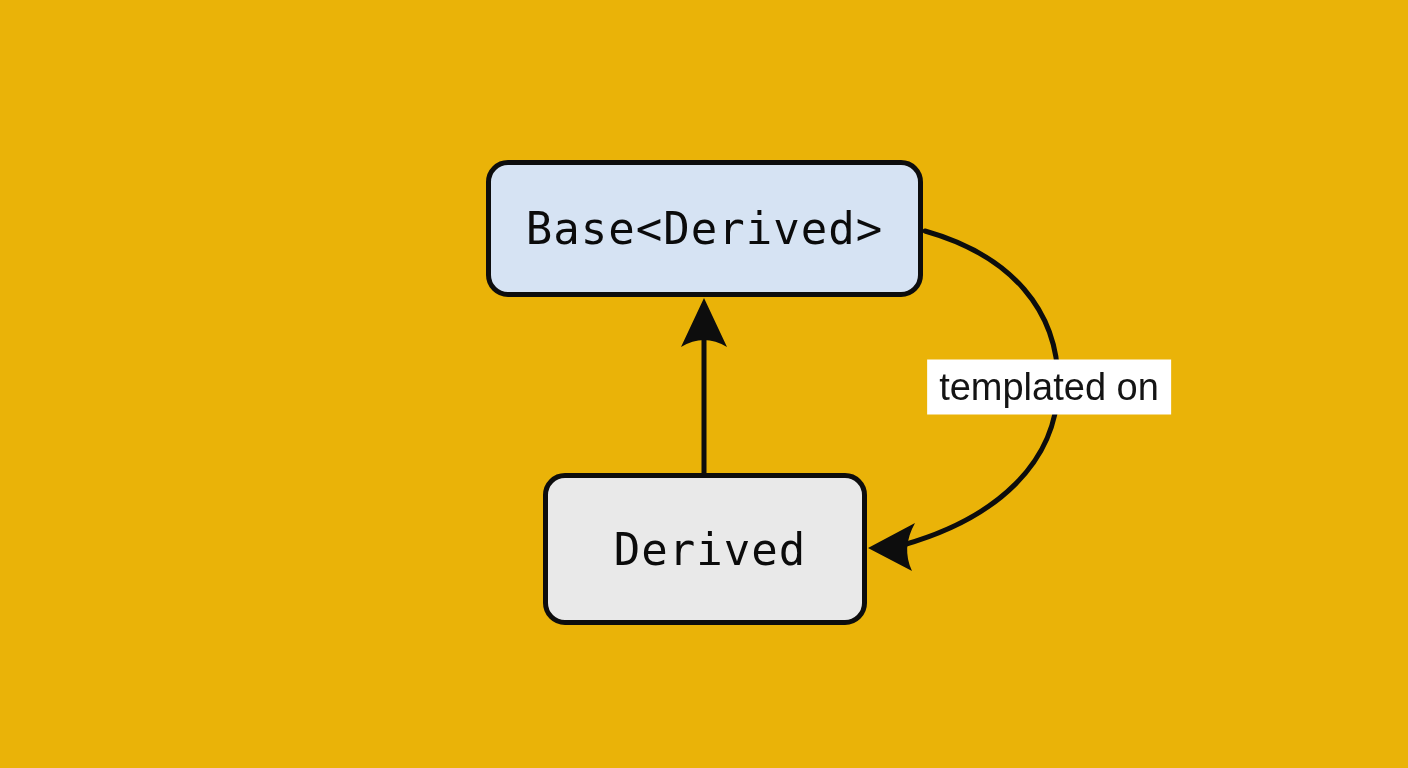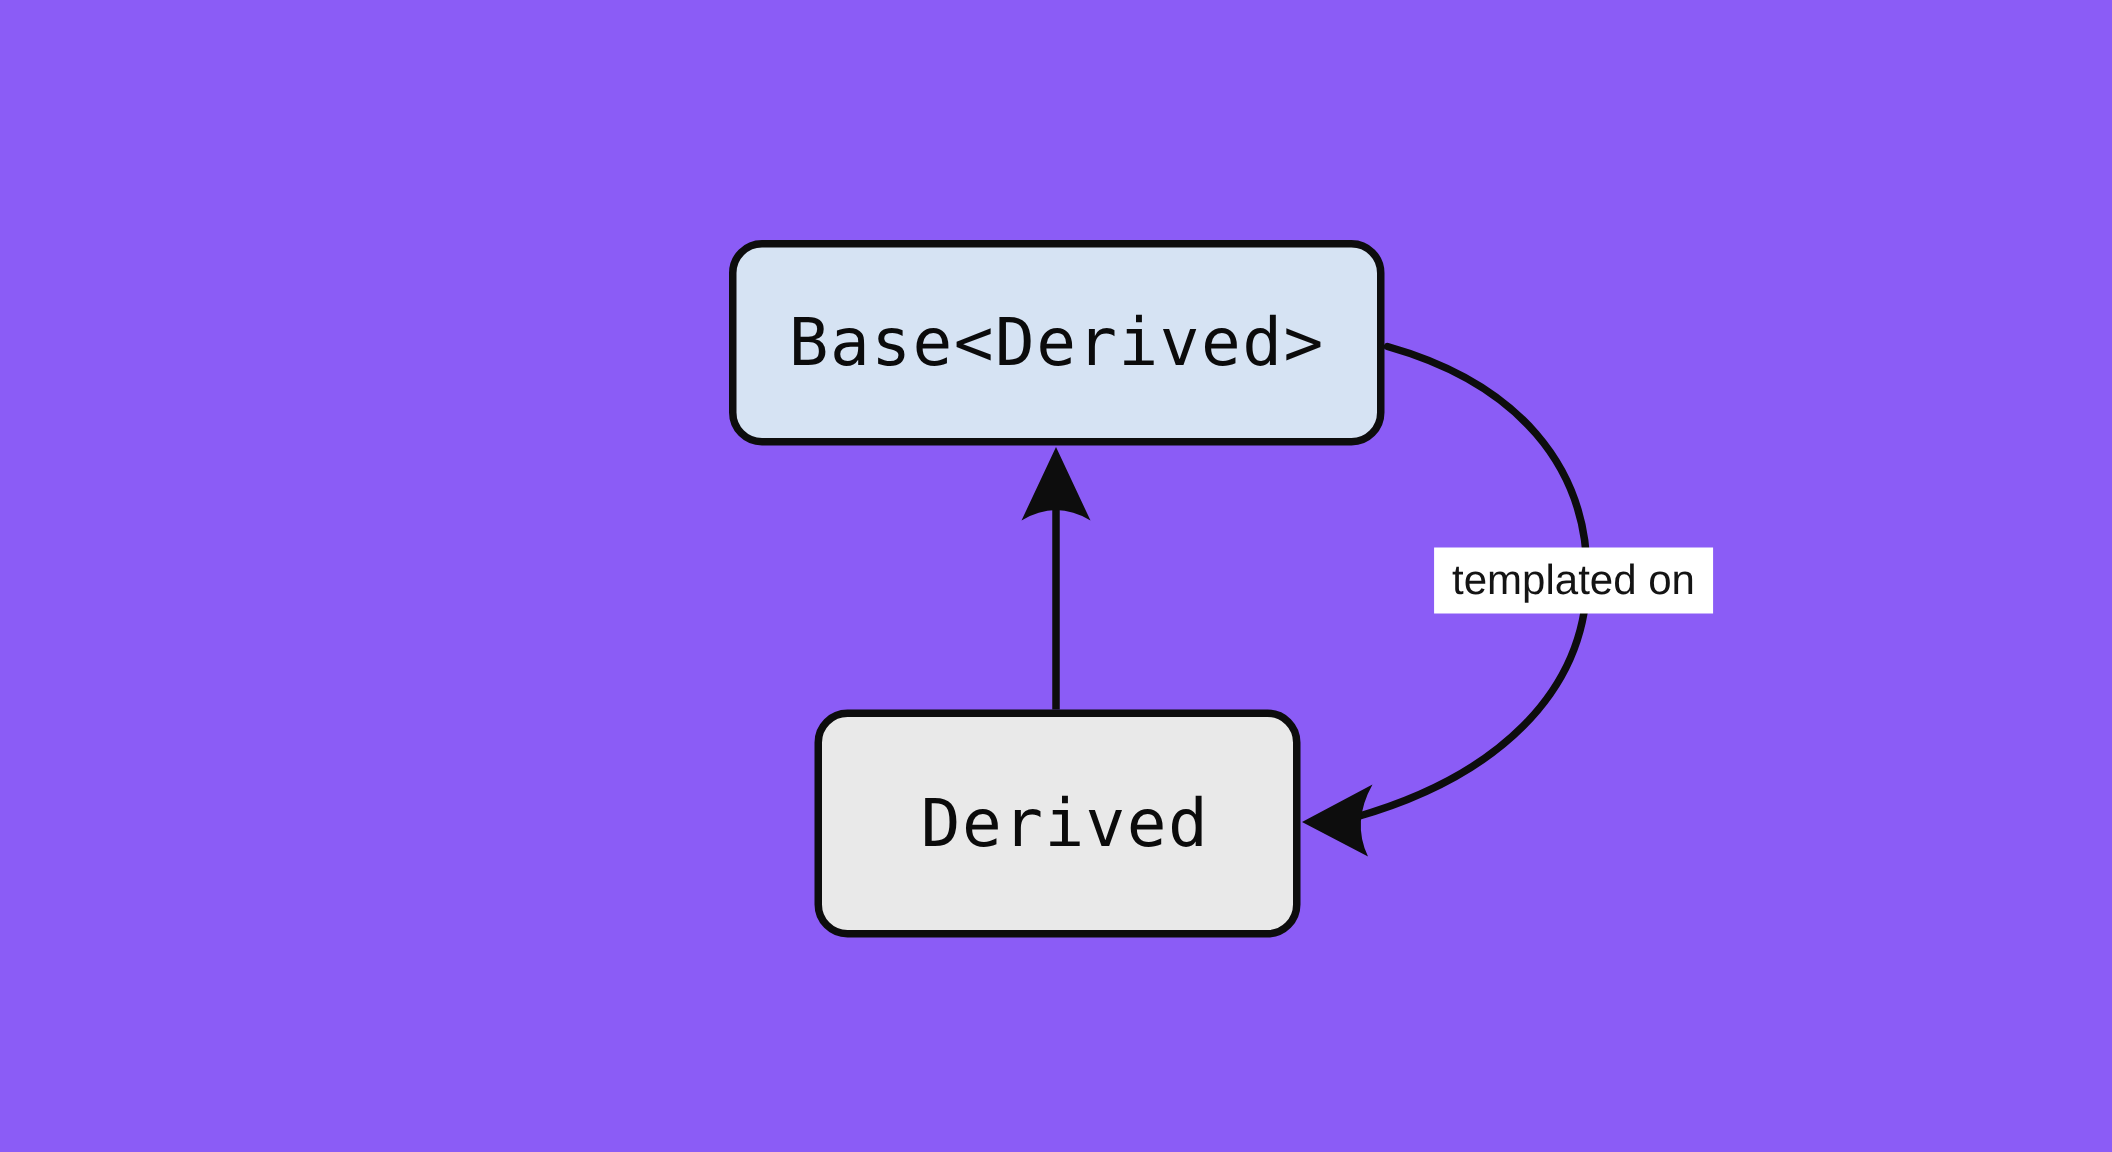--- a/index.html
+++ b/index.html
@@ -3,21 +3,21 @@
 <meta charset="utf-8">
 <style>
   * { margin: 0; padding: 0; box-sizing: border-box; }
   html, body { width: 1408px; height: 768px; overflow: hidden; }
   body { font-family: "Liberation Sans", sans-serif; }
 
   .canvas {
     position: relative;
     width: 1408px;
     height: 768px;
-    background: #8b5cf6;
+    background: #eab308;
   }
 
   .edges-layer {
     position: absolute;
     left: 0; top: 0;
     width: 1408px; height: 768px;
     pointer-events: none;
   }
 
   .node {
@@ -48,21 +48,21 @@
   }
 
   .edge-label {
     position: absolute;
     left: 1049px;
     top: 387px;
     transform: translate(-50%, -50%);
     background: #ffffff;
     padding: 6px 12px;
     font-family: "Liberation Sans", sans-serif;
-    font-size: 28px;
+    font-size: 38px;
     color: #141414;
     white-space: nowrap;
   }
 </style>
 </head>
 <body>
 
 <div class="canvas">
 
   <svg class="edges-layer" viewBox="0 0 1408 768" xmlns="http://www.w3.org/2000/svg">

